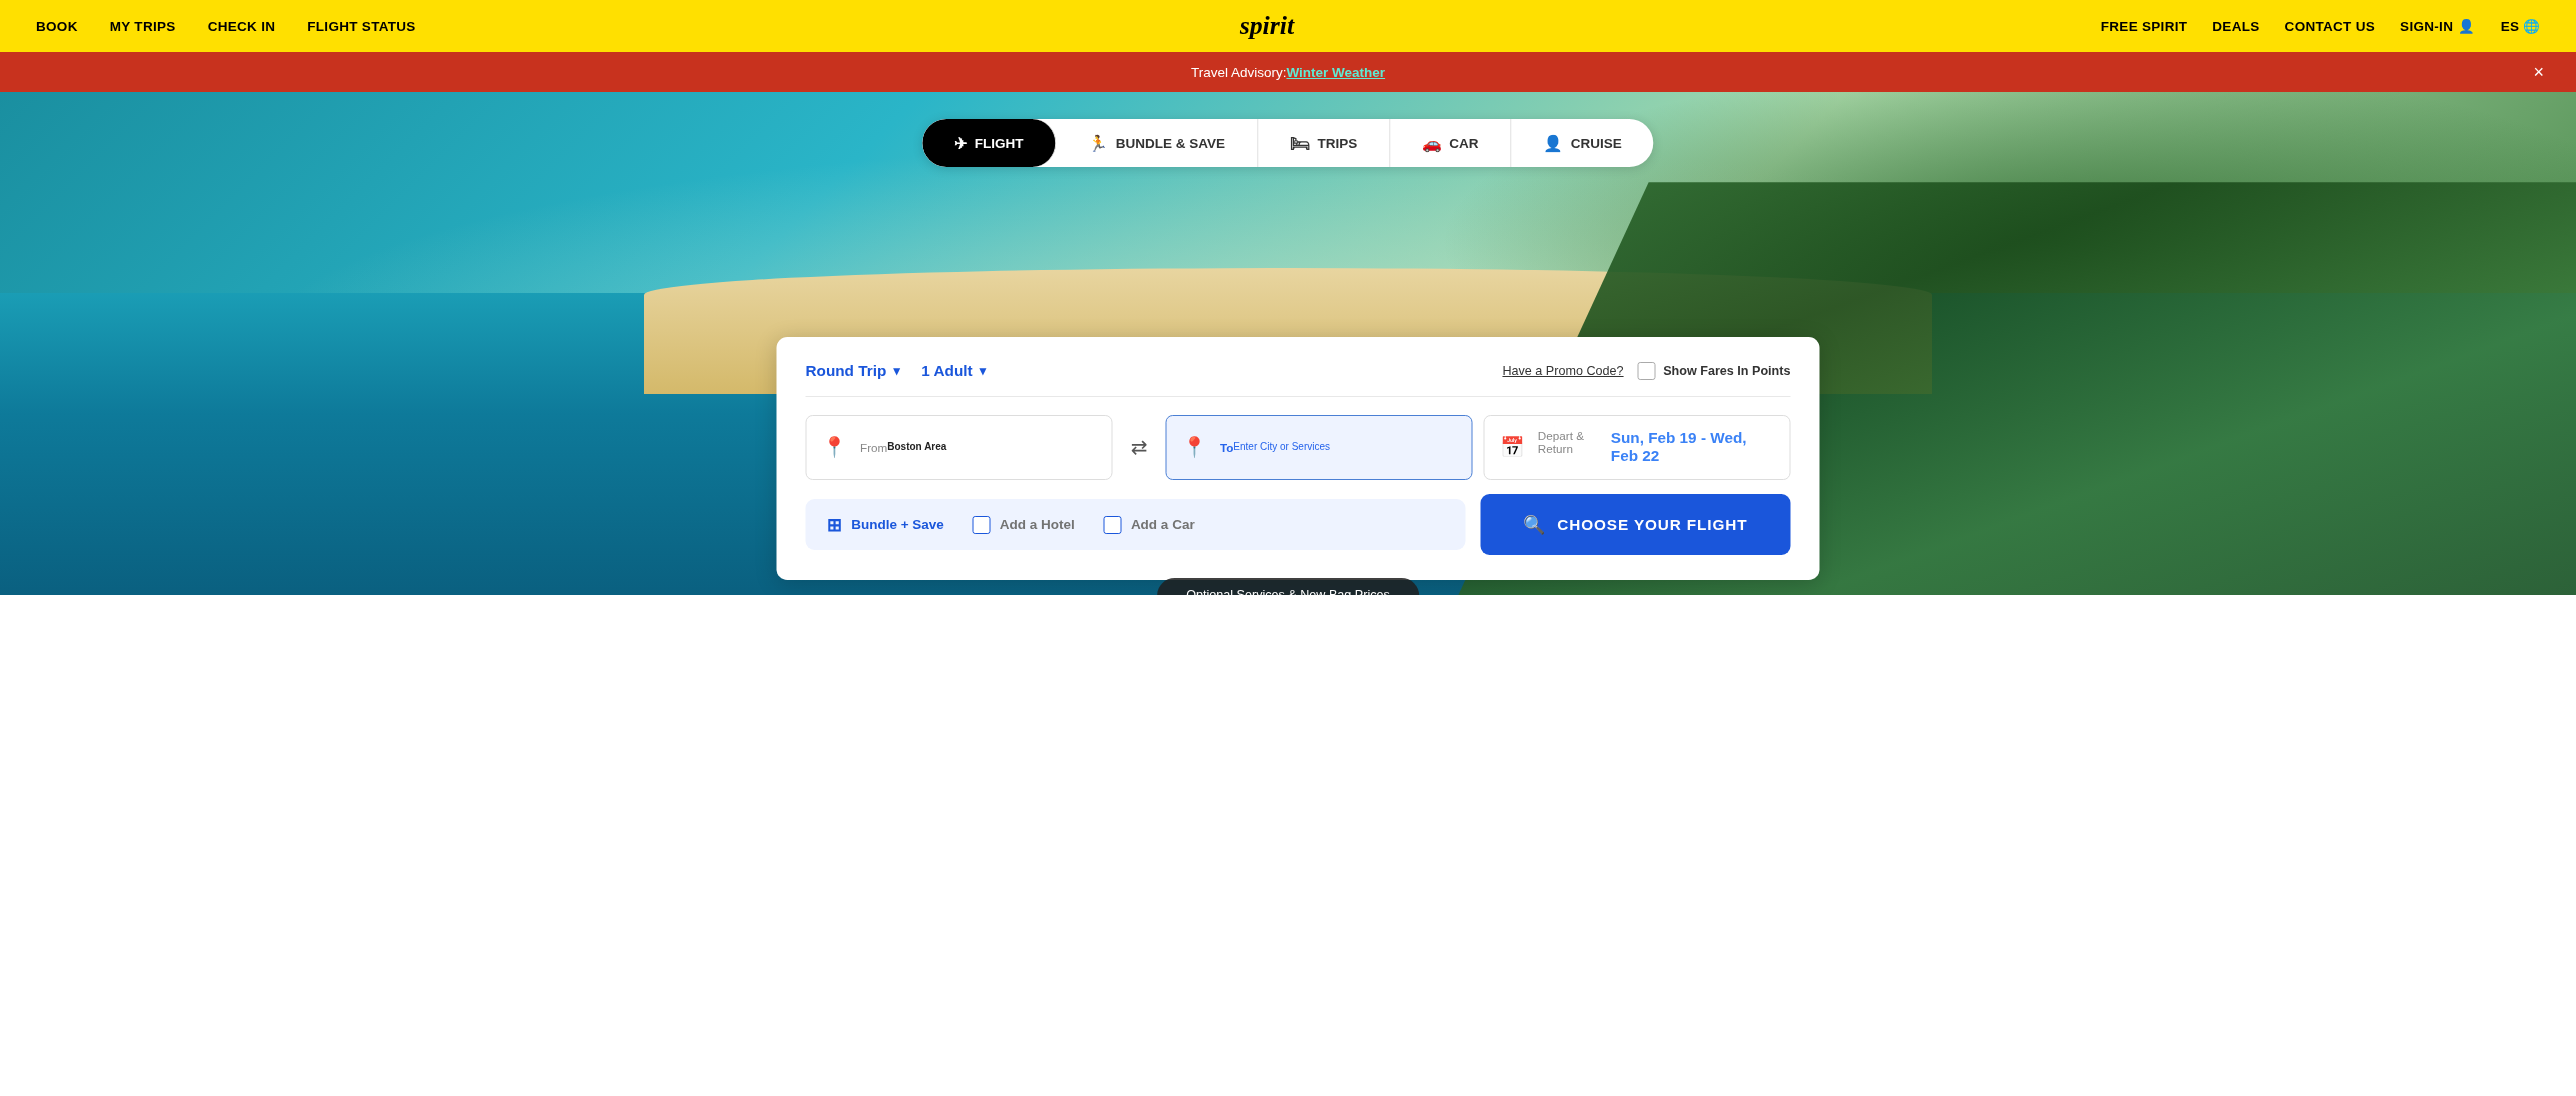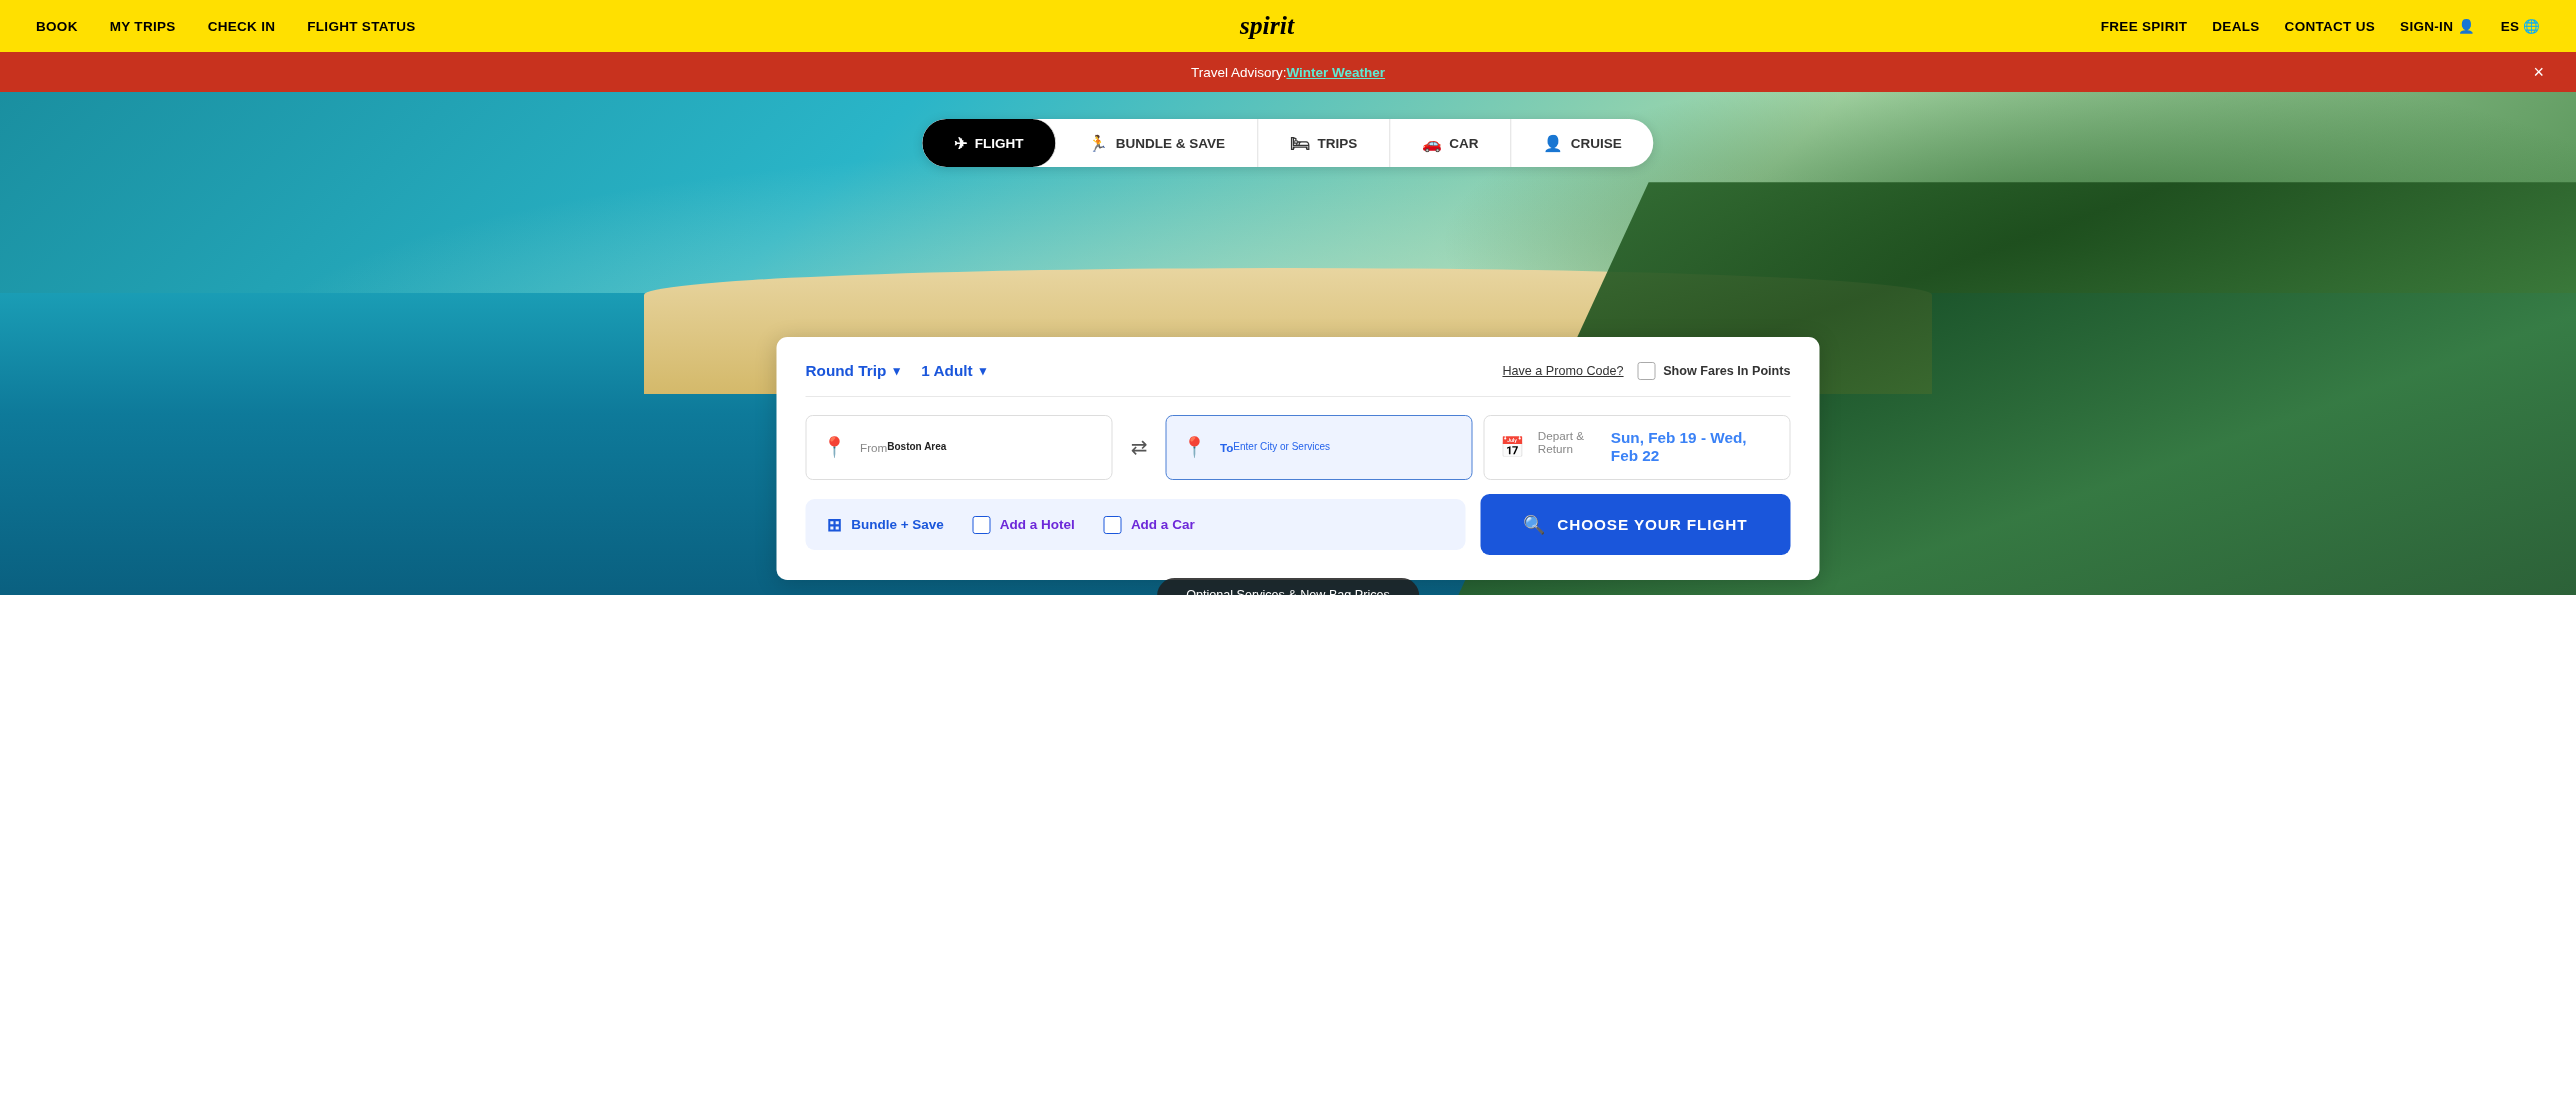--- a/index.html
+++ b/index.html
@@ -278,21 +278,21 @@
       color: #1a56db;
       cursor: pointer;
     }
     .bundle-icon { font-size: 18px; }
     .addon-check {
       display: flex;
       align-items: center;
       gap: 9px;
       font-size: 13.5px;
       font-weight: 600;
-      color: #6d28d9;
+      color: #737373;
       cursor: pointer;
     }
     .addon-checkbox {
       width: 18px;
       height: 18px;
       border: 1.8px solid #1a56db;
       border-radius: 2.7px;
       background: #fff;
       flex-shrink: 0;
     }

